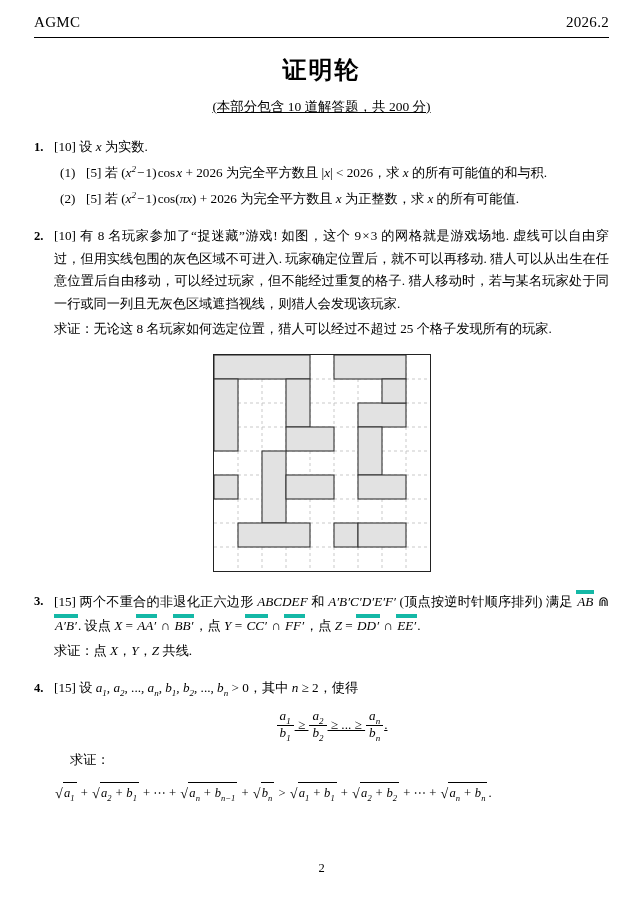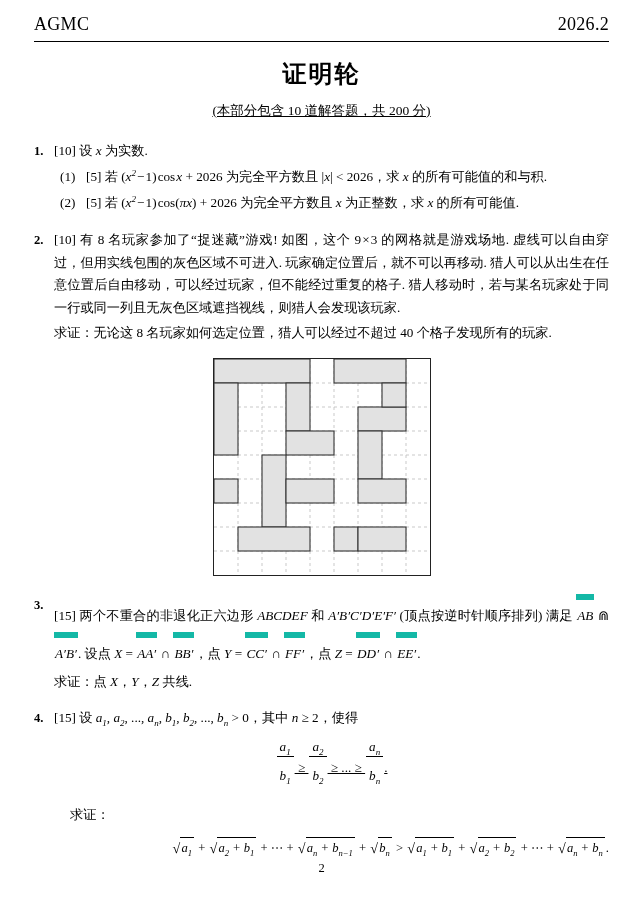--- a/index.html
+++ b/index.html
@@ -21,21 +21,21 @@
     box-sizing: border-box;
     padding: 14px 34px 0 34px;
     position: relative;
   }
 
   
   .header {
     display: flex;
     justify-content: space-between;
     align-items: baseline;
-    font-size: 18px;
+    font-size: 15px;
     letter-spacing: 0.3px;
     padding-bottom: 6px;
   }
   .header-rule {
     border-top: 1px solid #000;
     margin-bottom: 16px;
   }
 
   
   .doc-title {
@@ -85,42 +85,42 @@
     padding-left: 16px;
   }
   .proof-line {
     margin-top: 2px;
   }
 
   
   .mi { font-family: "Liberation Serif", serif; font-style: italic; }
   .mn { font-family: "Liberation Serif", serif; font-style: normal; }
   sup.exp { font-size: 0.68em; vertical-align: super; font-style: italic; }
-  .ovl { border-top: 6px solid #14b8a6; padding: 8px 1px; display: inline-block; line-height: 1.15; }
+  .ovl { border-top: 4px solid #14b8a6; padding: 0 1px; display: inline-block; line-height: 1.15; }
   .nmid { font-style: normal; }
 
   
   .frac {
     display: inline-block;
     vertical-align: middle;
     text-align: center;
     font-style: italic;
     line-height: 1.12;
     margin: 0 1px;
   }
   .frac .num { display: block; padding: 0 3px; }
-  .frac .den { display: block; border-top: 1px solid #000; padding: 12px 3px; }
+  .frac .den { display: block; border-top: 1px solid #000; padding: 0 3px; }
   .dispmath {
     text-align: center;
     font-size: 13.2px;
     margin: 8px 0 6px 0;
     text-decoration: underline;
   }
   .bigmath {
-    text-align: right;
+    text-align: left;
     font-size: 12.6px;
     margin: 10px 0 4px 0;
     white-space: nowrap;
   }
   .sqrt {
     display: inline-block;
     position: relative;
     padding-left: 8px;
     margin: 0 1px;
   }
@@ -200,21 +200,21 @@
     </div>
   </div>
 
   <div class="problem">
     <div class="pnum">2.</div>
     <div class="pbody">
       <div>
         <span>[10]</span>
         有 8 名玩家参加了“捉迷藏”游戏! 如图，这个 <span class="mn">9 × 3</span> 的网格就是游戏场地. 虚线可以自由穿过，但用实线包围的灰色区域不可进入. 玩家确定位置后，就不可以再移动. 猎人可以从出生在任意位置后自由移动，可以经过玩家，但不能经过重复的格子. 猎人移动时，若与某名玩家处于同一行或同一列且无灰色区域遮挡视线，则猎人会发现该玩家.
       </div>
-      <div class="proof-line">求证：无论这 8 名玩家如何选定位置，猎人可以经过不超过 40 个格子发现所有的玩家.</div>
+      <div class="proof-line">求证：无论这 8 名玩家如何选定位置，猎人可以经过不超过 25 个格子发现所有的玩家.</div>
     </div>
   </div>
 
   <div class="figure-wrap">
     <div class="grid-fig" id="grid-fig" style="width: 216px; height: 216px;"><svg width="216" height="216">
           <line x1="24" y1="0" x2="24" y2="216" stroke="#bbbbbb" stroke-width="0.8" stroke-dasharray="3,3"></line>
           <line x1="48" y1="0" x2="48" y2="216" stroke="#bbbbbb" stroke-width="0.8" stroke-dasharray="3,3"></line>
           <line x1="72" y1="0" x2="72" y2="216" stroke="#bbbbbb" stroke-width="0.8" stroke-dasharray="3,3"></line>
           <line x1="96" y1="0" x2="96" y2="216" stroke="#bbbbbb" stroke-width="0.8" stroke-dasharray="3,3"></line>
           <line x1="120" y1="0" x2="120" y2="216" stroke="#bbbbbb" stroke-width="0.8" stroke-dasharray="3,3"></line>

